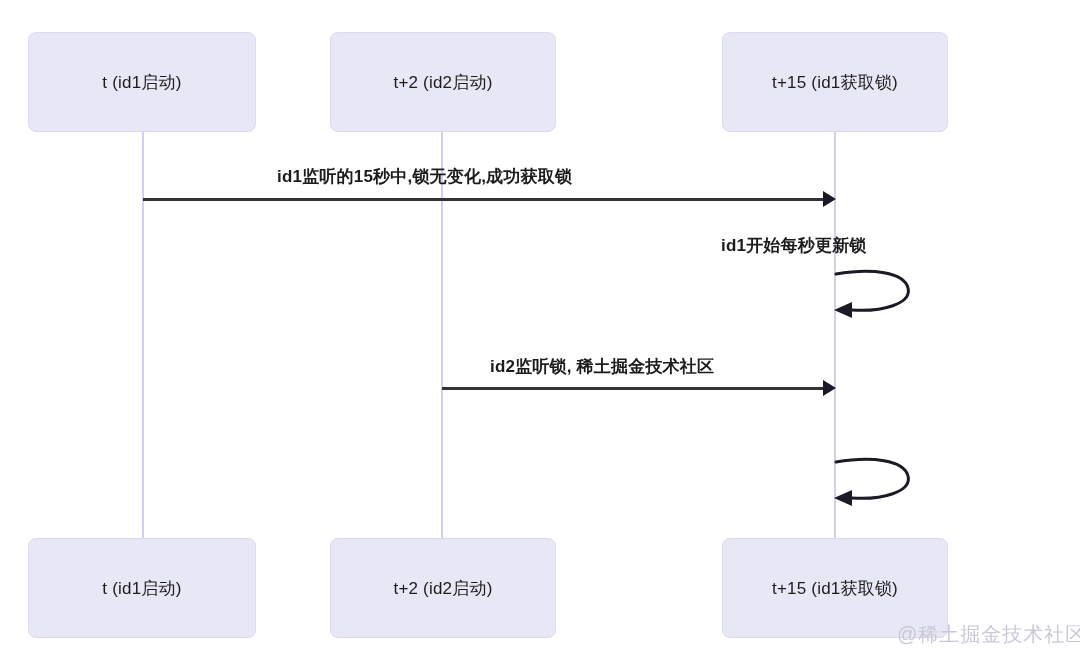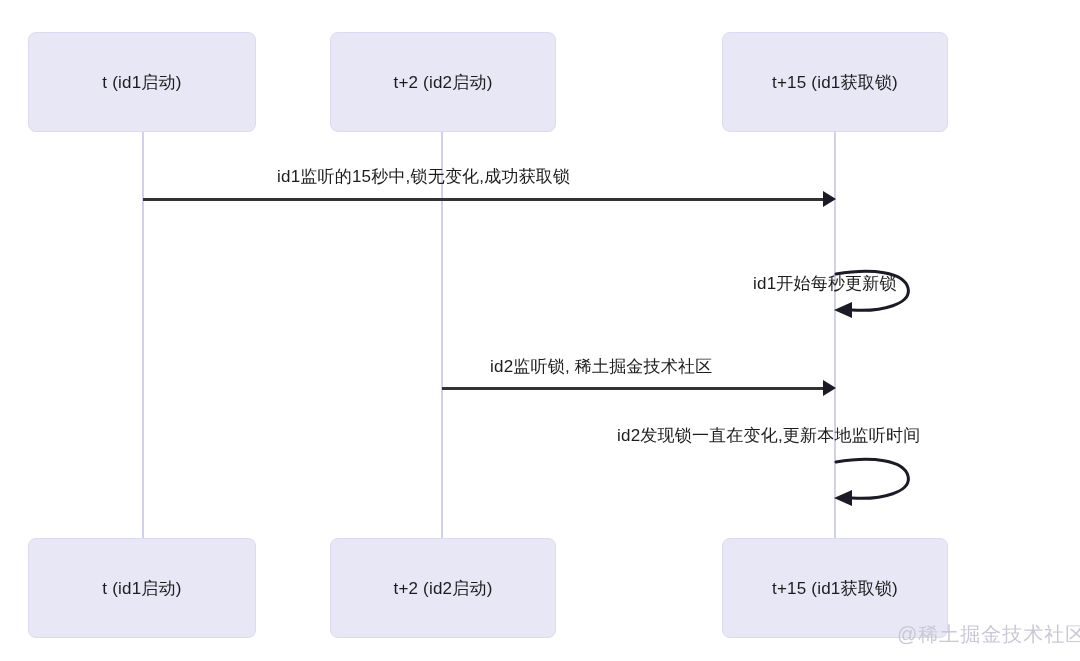--- a/index.html
+++ b/index.html
@@ -49,21 +49,21 @@
     position: absolute;
     width: 0;
     height: 0;
     border-top: 8px solid transparent;
     border-bottom: 8px solid transparent;
     border-left: 13px solid #1b1b27;
   }
   .msg-label {
     position: absolute;
     font-size: 17px;
-    font-weight: normal;
+    font-weight: bold;
     color: #1c1c1c;
     white-space: nowrap;
     letter-spacing: 0.2px;
   }
   
   .selfloop {
     position: absolute;
   }
   .watermark {
     position: absolute;
@@ -89,33 +89,32 @@
   </div>
 
   <div class="lifeline" style="left:142px; top:132px; height:406px;"></div>
   <div class="lifeline" style="left:441px; top:132px; height:406px;"></div>
   <div class="lifeline" style="left:834px; top:132px; height:406px;"></div>
 
   <div class="msg-label" style="left:277px; top:165px;">id1监听的15秒中,锁无变化,成功获取锁</div>
   <div class="msg" style="left:143px; top:198px; width:688px;"></div>
   <div class="msg-head" style="left:823px; top:191px;"></div>
 
-  <div class="msg-label" style="left:753px; top:234px;margin-top:38px;">id1开始每秒更新锁</div>
+  <div class="msg-label" style="left:721px; top:234px;">id1开始每秒更新锁</div>
   <div class="selfloop" style="left:826px; top:268px; width:100px; height:52px;">
     <svg width="100" height="52" viewBox="0 0 100 52">
       <path d="M 10 6 C 46 0, 78 4, 82 20 C 86 36, 56 44, 26 42" fill="none" stroke="#1b1b27" stroke-width="3" stroke-linecap="round"></path>
       <polygon points="26,34 26,50 8,42" fill="#1b1b27"></polygon>
     </svg>
   </div>
 
   <div class="msg-label" style="left:490px; top:355px;">id2监听锁, 稀土掘金技术社区</div>
   <div class="msg" style="left:442px; top:387px; width:389px;"></div>
   <div class="msg-head" style="left:823px; top:380px;"></div>
 
-  <div class="msg-label" style="left:617px; top:424px;">id2发现锁一直在变化,更新本地监听时间</div>
   <div class="selfloop" style="left:826px; top:456px; width:100px; height:52px;">
     <svg width="100" height="52" viewBox="0 0 100 52">
       <path d="M 10 6 C 46 0, 78 4, 82 20 C 86 36, 56 44, 26 42" fill="none" stroke="#1b1b27" stroke-width="3" stroke-linecap="round"></path>
       <polygon points="26,34 26,50 8,42" fill="#1b1b27"></polygon>
     </svg>
   </div>
 
   <div class="participant-box" style="left:28px; top:538px; width:228px; height:100px;">
     <span>t (id1启动)</span>
   </div>

